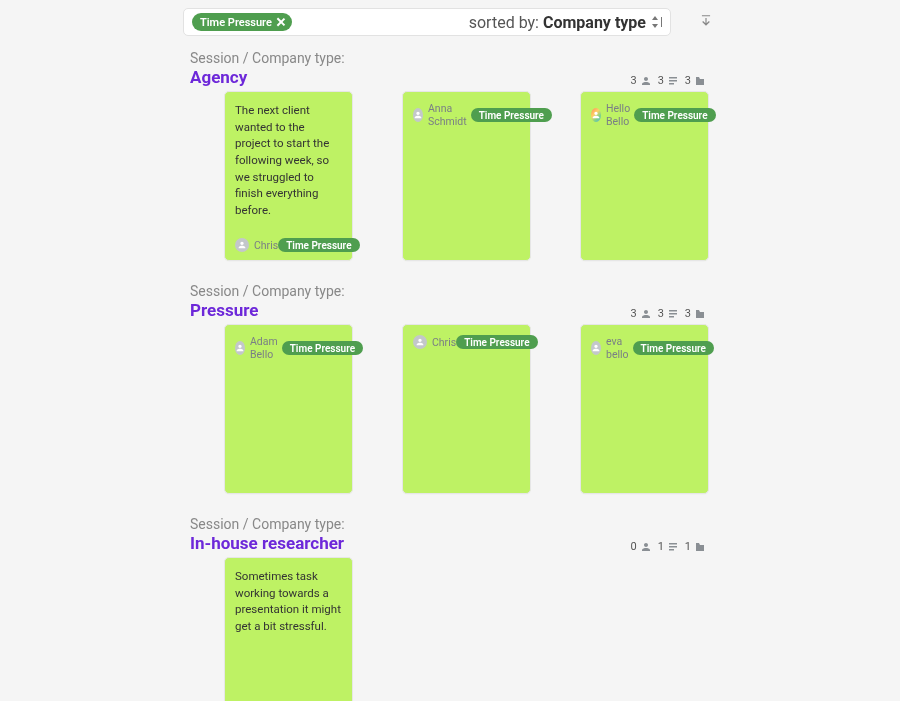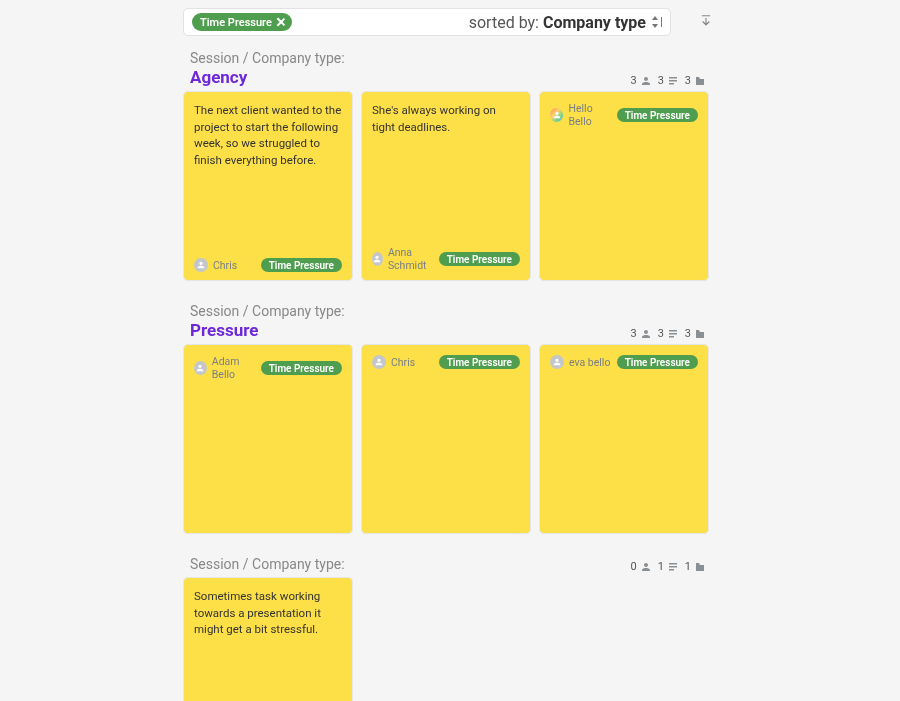--- a/index.html
+++ b/index.html
@@ -89,27 +89,28 @@
   .gh-right {
     display: flex; align-items: center; gap: 6px;
     font-size: 11px; color: #555;
   }
   .stat { display: inline-flex; align-items: center; gap: 3px; }
   .stat .ic { width: 12px; height: 12px; display:inline-block; }
   .stat .ic svg { width:12px; height:12px; fill:#8a8f94; }
   
   .cards { display: grid; grid-template-columns: repeat(3, 170px); gap: 8px; padding-left: 1px;}
   .card {
-    background: #fde047;
+    background: #bef264;
     border: 1px solid #e6e6e6;
     border-radius: 5px;
-    height: 190px;
+    height: 170px;
     padding: 10px 10px 8px 10px;
     display: flex; flex-direction: column; justify-content: space-between;
     box-shadow: 0 1px 1px rgba(0,0,0,0.02);
+    margin-left: 41px;
   }
   .card .body {
     font-size: 11.5px;
     line-height: 1.45;
     color: #333;
   }
   .card .footer {
     display: flex; align-items: center; justify-content: space-between;
     gap: 0;
   }
@@ -186,21 +187,20 @@
                   <svg viewBox="0 0 24 24">
                     <path d="M12 12c2.2 0 4-1.8 4-4s-1.8-4-4-4-4 1.8-4 4 1.8 4 4 4zm0 2c-2.7 0-8 1.3-8 4v2h16v-2c0-2.7-5.3-4-8-4z"></path>
                   </svg>
                 </span>
                 <span>Chris</span>
               </span>
               <span class="pill">Time Pressure</span>
             </div>
           </div>
           <div class="card">
-            <div class="body">She's always working on tight deadlines.</div>
             <div class="footer">
               <span class="author">
                 <span class="avatar">
                   <svg viewBox="0 0 24 24">
                     <path d="M12 12c2.2 0 4-1.8 4-4s-1.8-4-4-4-4 1.8-4 4 1.8 4 4 4zm0 2c-2.7 0-8 1.3-8 4v2h16v-2c0-2.7-5.3-4-8-4z"></path>
                   </svg>
                 </span>
                 <span>Anna Schmidt</span>
               </span>
               <span class="pill">Time Pressure</span>
@@ -287,20 +287,21 @@
               </span>
               <span class="pill">Time Pressure</span>
             </div>
           </div>
         </div>
       </div>
       <div class="group">
         <div class="group-header">
           <div class="gh-left">
             <div class="super">Session / Company type:</div>
+            <div class="title">In-house researcher</div>
           </div>
           <div class="gh-right">
             <span class="stat">
               <span>0</span>
               <span class="ic"><svg viewBox="0 0 24 24">
                   <path d="M12 12c2.2 0 4-1.8 4-4s-1.8-4-4-4-4 1.8-4 4 1.8 4 4 4zm0 2c-2.7 0-8 1.3-8 4v2h16v-2c0-2.7-5.3-4-8-4z"></path>
                 </svg></span>
             </span>
             <span class="stat">
               <span>1</span>

